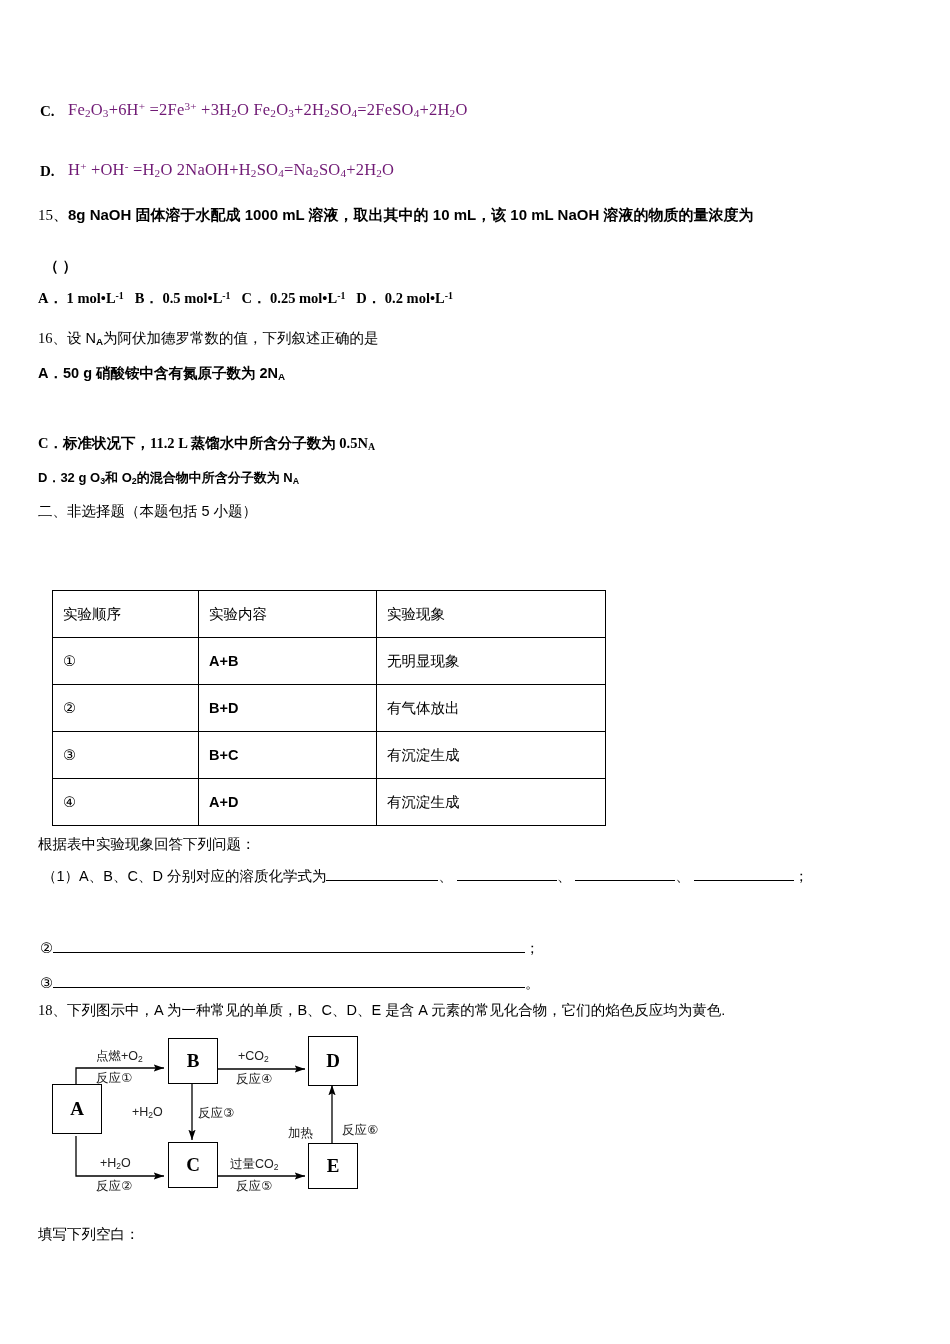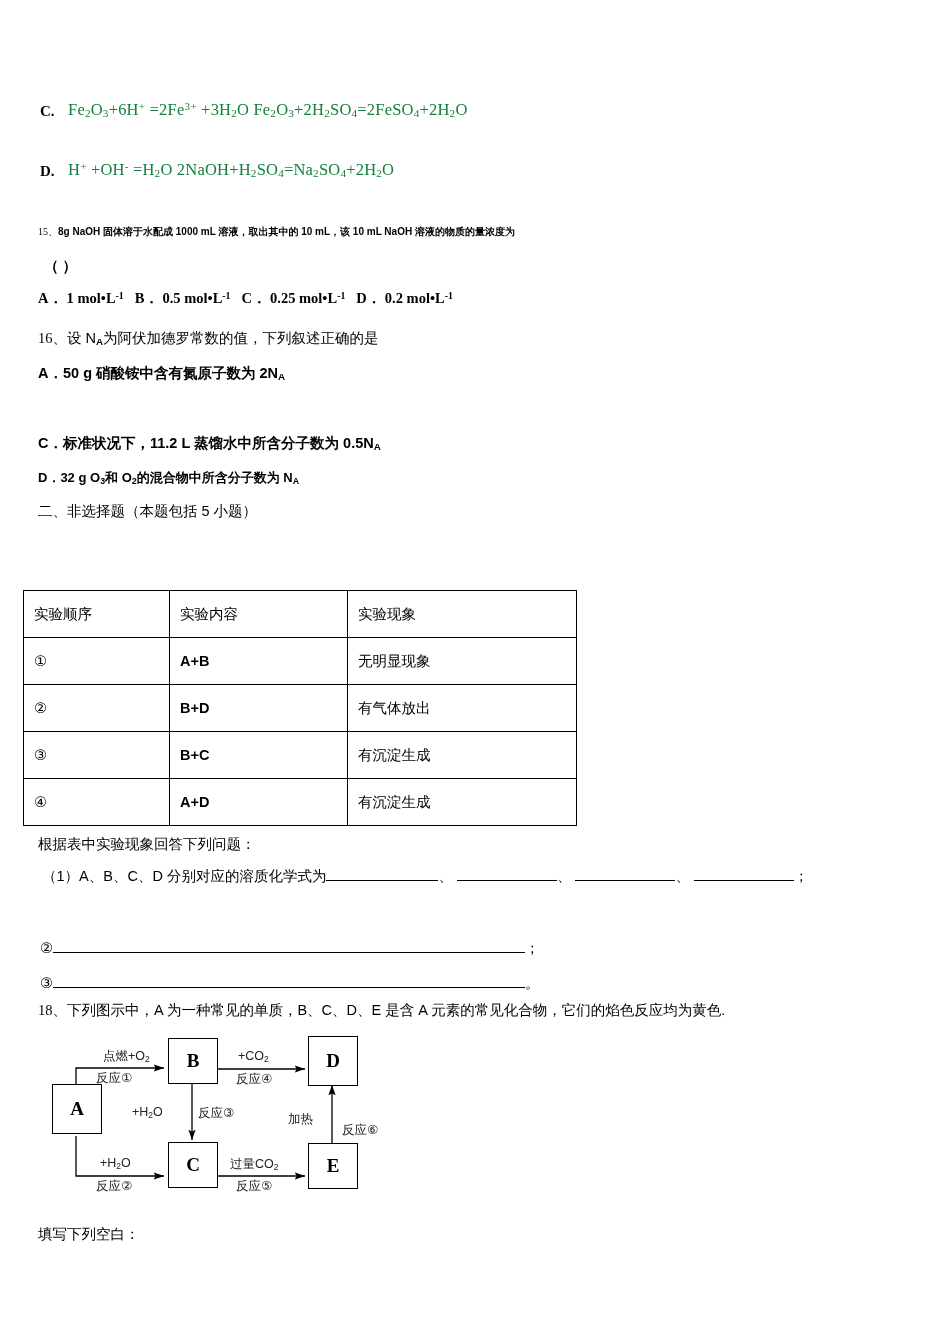--- a/index.html
+++ b/index.html
@@ -36,21 +36,21 @@
   .optrow .lbl {
     font-weight: bold;
     font-size: 15px;
     width: 28px;
     flex: 0 0 28px;
     font-family: "Liberation Serif", serif;
   }
   .optrow .eq {
     font-size: 16.5px;
     letter-spacing: .2px;
-    color: #15803d;
+    color: #701a75;
     font-family: "Liberation Serif", serif;
     white-space: nowrap;
   }
 
   
   .qline {
     position: absolute;
     font-size: 15.5px;
     line-height: 1.5;
     white-space: nowrap;
@@ -124,50 +124,50 @@
     </span>
   </div>
 
   <div class="optrow" style="left:40px; top:160px;">
     <span class="lbl">D.</span>
     <span class="eq">
       H<sup>+</sup> +OH<sup>-</sup> =H<sub>2</sub>O&nbsp;2NaOH+H<sub>2</sub>SO<sub>4</sub>=Na<sub>2</sub>SO<sub>4</sub>+2H<sub>2</sub>O
     </span>
   </div>
 
-  <div class="qline sans" style="left:38px; top:224px; font-size:10px;">
+  <div class="qline sans" style="left:38px; top:204px; font-size:15px;">
     <span class="serif">15、</span><span class="b">8g NaOH 固体溶于水配成 1000 mL 溶液，取出其中的 10 mL，该 10 mL NaOH 溶液的物质的量浓度为</span>
   </div>
   <div class="qline sans b" style="left:44px; top:256px; font-size:14.5px;">（  ）</div>
 
   <div class="qline serif b" style="left:38px; top:288px; font-size:14.5px;">
     <span>A．</span>&nbsp;<span>1 mol•L</span><sup>-1</sup>&nbsp;&nbsp;&nbsp;<span>B．</span>&nbsp;<span>0.5 mol•L</span><sup>-1</sup>&nbsp;&nbsp;&nbsp;<span>C．</span>&nbsp;<span>0.25 mol•L</span><sup>-1</sup>&nbsp;&nbsp;&nbsp;<span>D．</span>&nbsp;<span>0.2 mol•L</span><sup>-1</sup>
   </div>
 
   <div class="qline sans" style="left:38px; top:328px; font-size:14.5px;">
     <span class="serif">16、</span><span>设 N</span><sub class="b">A</sub><span>为阿伏加德罗常数的值，下列叙述正确的是</span>
   </div>
 
   <div class="qline sans b" style="left:38px; top:363px; font-size:14.5px;">
     <span>A．</span><span>50 g 硝酸铵中含有氮原子数为 2N</span><sub>A</sub>
   </div>
 
 
-  <div class="qline sans b" style="left:38px; top:433px; font-size:14.5px;">
+  <div class="qline sans b" style="left:38px; top:433px; font-size:14.5px;font-family:Liberation Serif, serif;">
     <span>C．</span><span>标准状况下，11.2 L 蒸馏水中所含分子数为 0.5N</span><sub>A</sub>
   </div>
 
   <div class="qline sans b" style="left:38px; top:468px; font-size:13px;">
     <span>D．</span><span>32 g O</span><sub>3</sub><span>和 O</span><sub>2</sub><span>的混合物中所含分子数为 N</span><sub>A</sub>
   </div>
 
   <div class="qline sans" style="left:38px; top:501px; font-size:14.5px;">二、非选择题（本题包括 5 小题）</div>
 
 
-  <table class="exp-table" style="left:23px; top:590px;">
+  <table class="exp-table" style="left:52px; top:590px;">
     <tbody id="exp-tbody">
       <tr class="head">
         <td class="c1 hdr">实验顺序</td>
         <td class="c2 hdr" style="font-weight:normal;">实验内容</td>
         <td class="c3 hdr">实验现象</td>
       </tr>
       <tr>
         <td class="c1">①</td>
         <td class="c2">A+B</td>
         <td class="c3">无明显现象</td>
@@ -239,21 +239,21 @@
     <div class="fbox" style="left:128px; top:114px; width:48px; height:44px;">
       <span>C</span>
     </div>
     <div class="fbox" style="left:268px; top:8px; width:48px; height:48px;">
       <span>D</span>
     </div>
     <div class="fbox" style="left:268px; top:115px; width:48px; height:44px;">
       <span>E</span>
     </div>
 
-    <div class="flabel cn" style="left:56px; top:20px;margin-left:7px;">
+    <div class="flabel cn" style="left:56px; top:20px;">
       <span>点燃+O</span><sub>2</sub>
     </div>
     <div class="flabel cn" style="left:56px; top:42px;">反应①</div>
 
     <div class="flabel cn" style="left:60px; top:128px;">
       <span>+H</span><sub>2</sub><span>O</span>
     </div>
     <div class="flabel cn" style="left:56px; top:150px;">反应②</div>
 
     <div class="flabel cn" style="left:92px; top:77px;">
@@ -264,19 +264,19 @@
     <div class="flabel cn" style="left:198px; top:21px;">
       <span>+CO</span><sub>2</sub>
     </div>
     <div class="flabel cn" style="left:196px; top:43px;">反应④</div>
 
     <div class="flabel cn" style="left:190px; top:128px;">
       <span>过量CO</span><sub>2</sub>
     </div>
     <div class="flabel cn" style="left:196px; top:150px;">反应⑤</div>
 
-    <div class="flabel cn" style="left:248px; top:83px;">加热</div>
+    <div class="flabel cn" style="left:248px; top:97px;">加热</div>
     <div class="flabel cn" style="left:302px; top:94px;">反应⑥</div>
   </div>
 
   <div class="qline sans" style="left:38px; top:1224px; font-size:14.5px;">填写下列空白：</div>
 
 </div>
 
 </body></html>

